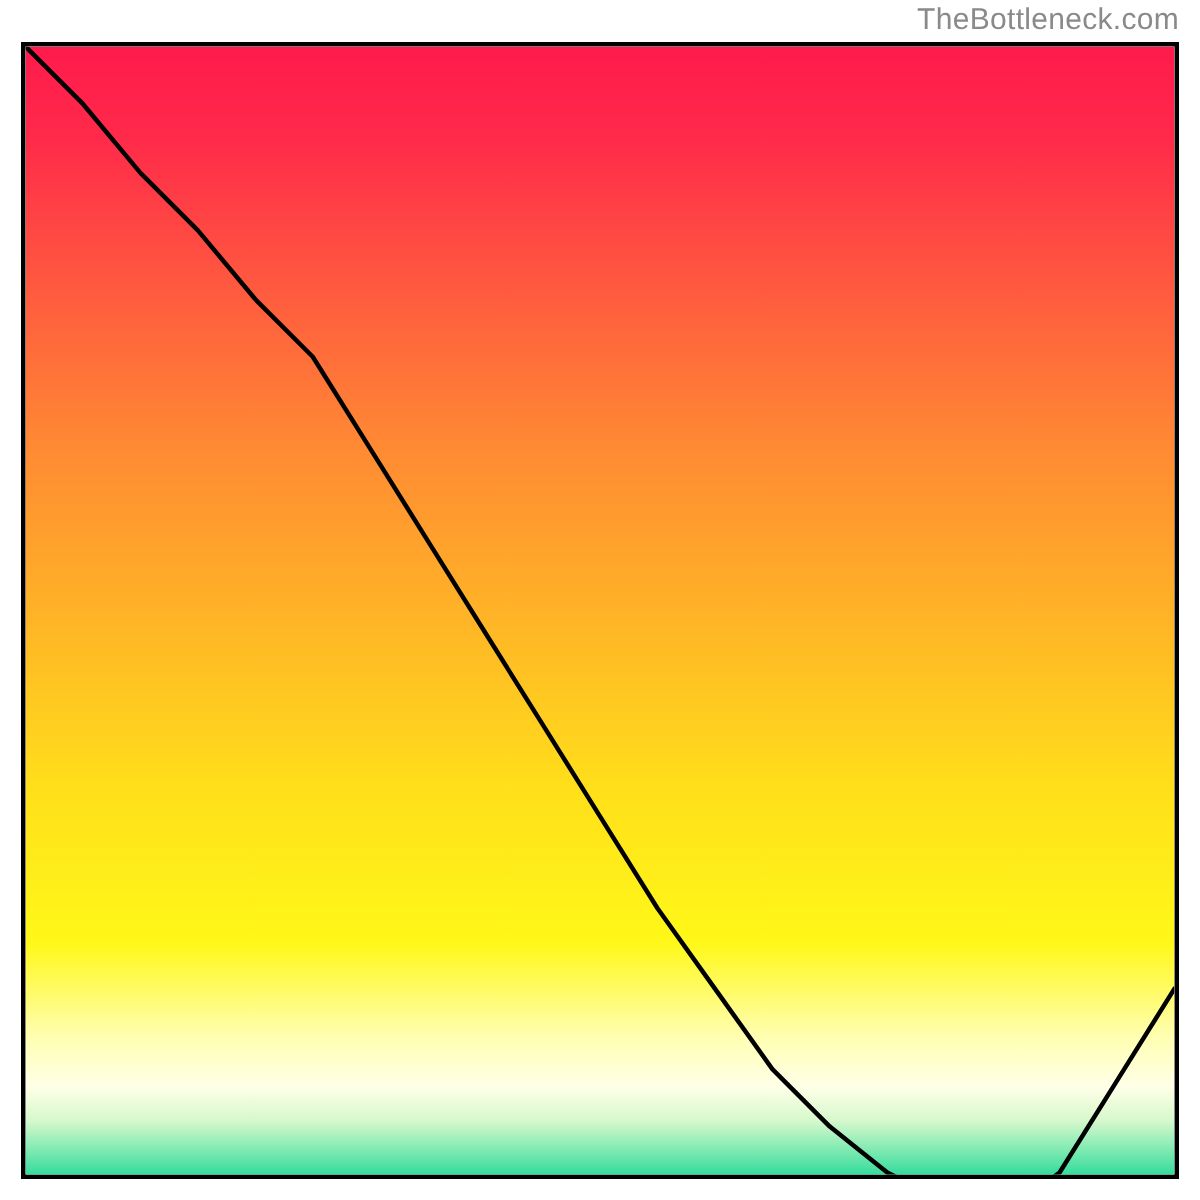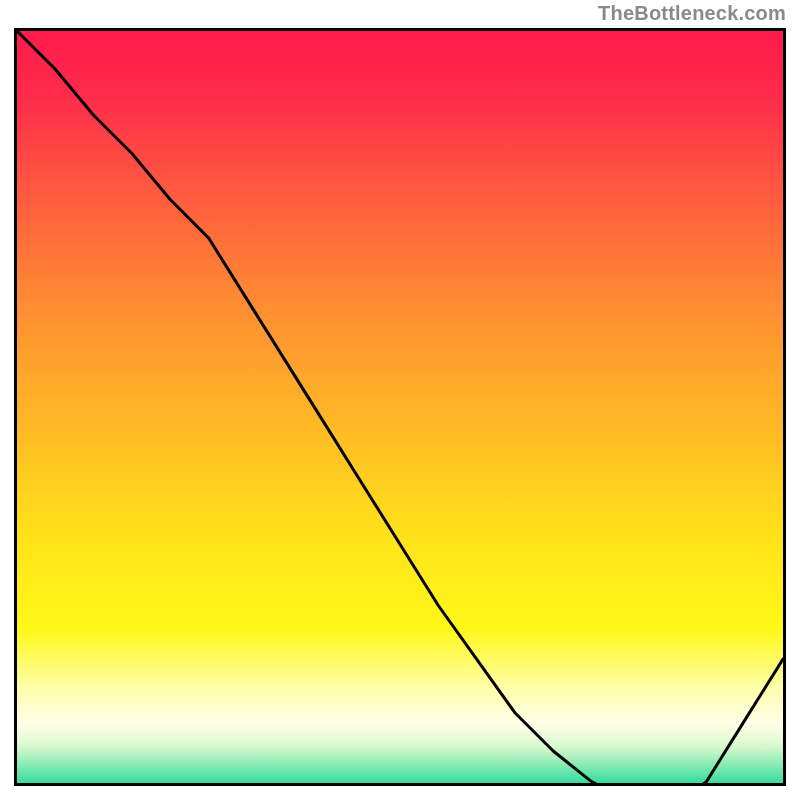--- a/index.html
+++ b/index.html
@@ -9,21 +9,21 @@
     background: #ffffff;
     font-family: Arial, Helvetica, sans-serif;
     position: relative;
     overflow: hidden;
   }
   .watermark {
     position: absolute;
     top: 2px;
     right: 14px;
     font-size: 20px;
-    font-weight: bold;
+    font-weight: normal;
     color: #8a8a8a;
     letter-spacing: 0.2px;
   }
   .plot-frame {
     position: absolute;
     top: 28px;
     left: 14px;
     width: 772px;
     height: 758px;
     border: 3px solid #000;

